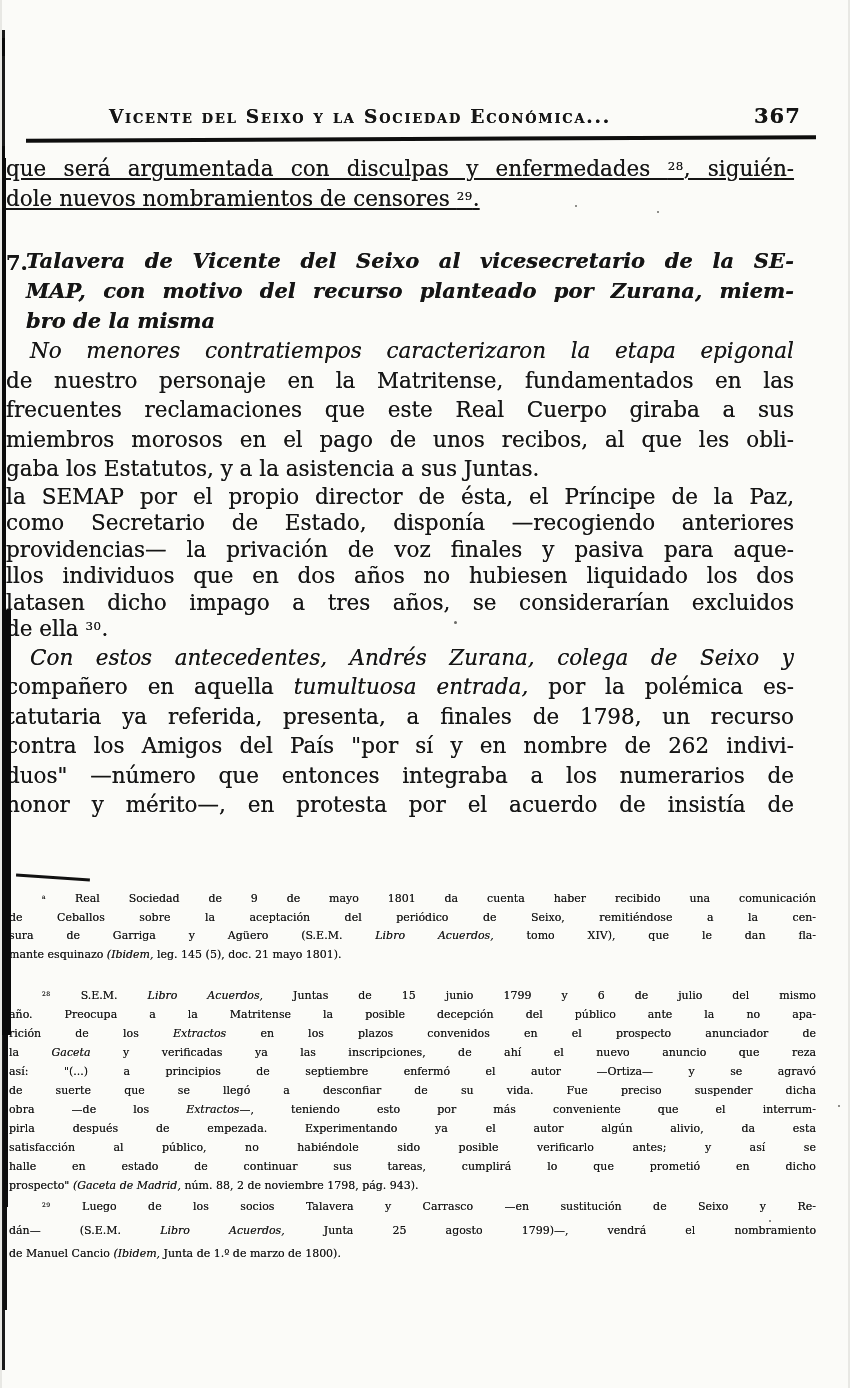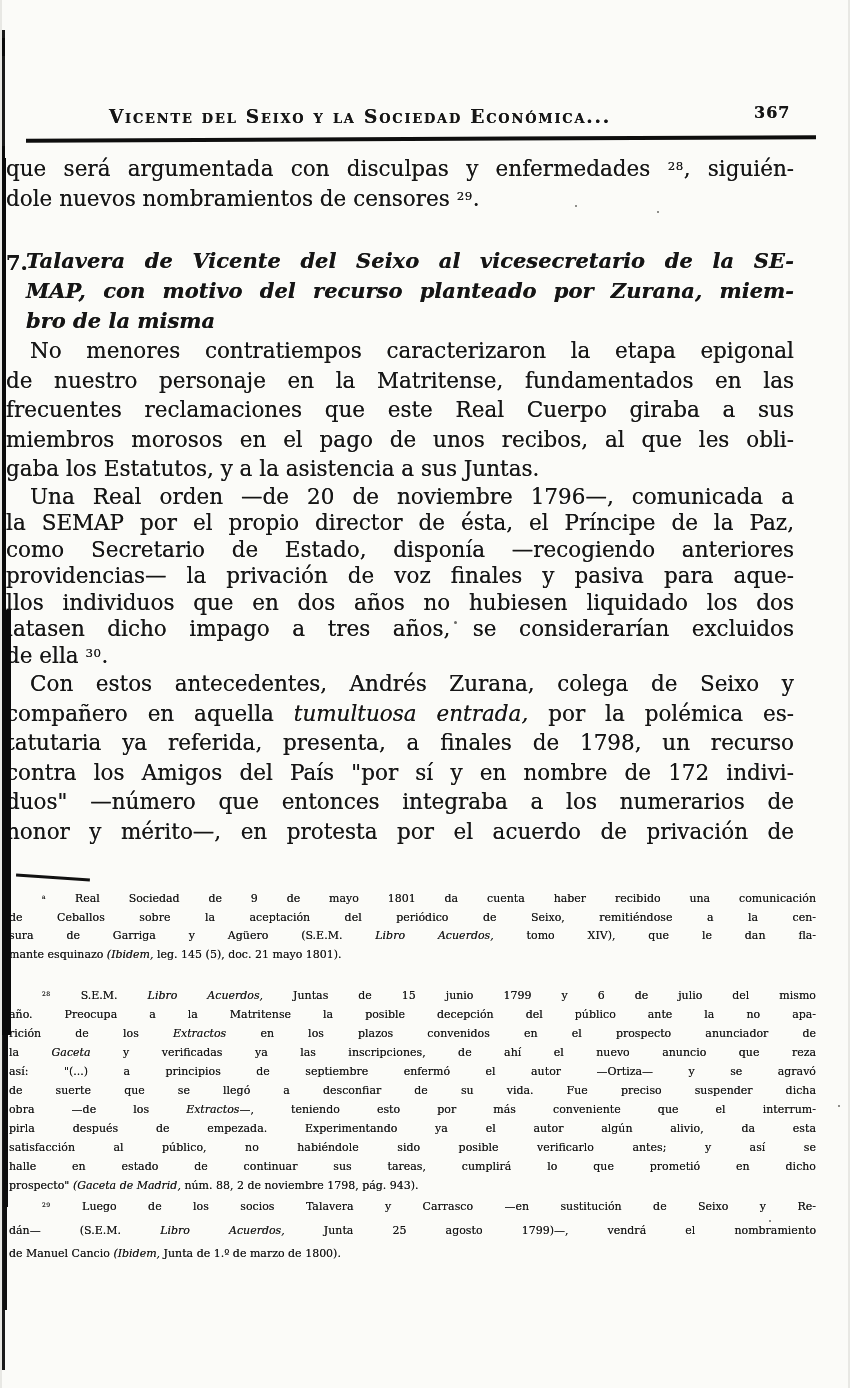--- a/index.html
+++ b/index.html
@@ -20,37 +20,37 @@
   .bar-low2{left:1px;top:1207px;width:4px;height:103px;background:#101010;}
   .speck{position:absolute;background:#6a6a66;border-radius:50%;z-index:3;}
   
   .header-title{
     position:absolute;left:72px;top:106px;width:572px;
     text-align:center;font-variant:small-caps;font-weight:bold;
     font-size:18.5px;letter-spacing:1.8px;white-space:nowrap;
     text-shadow:0 0 .5px rgba(10,10,10,.8);
   }
   .page-num{
-    position:absolute;left:752px;top:103px;font-size:16px;font-weight:bold;
+    position:absolute;left:752px;top:103px;font-size:21px;font-weight:bold;
     letter-spacing:1px;text-shadow:0 0 .5px rgba(10,10,10,.8);
   }
   .header-rule{
     position:absolute;left:24px;top:137px;width:790px;height:3.5px;
     background:#0e0e0e;transform:rotate(-0.25deg);z-index:2;
   }
   
   .body-text{
     position:absolute;left:4px;top:154px;width:788px;
     font-size:21.5px;z-index:1;
     text-shadow:0 0 .55px rgba(15,15,15,.75);
   }
   .tl{text-align:justify;text-align-last:justify;}
   .tl-last{text-align-last:left;}
-  .tl-indent{text-indent:24px;}
-  .p0{line-height:30px;}
+  .tl-indent{text-indent:24px;font-style:italic;}
+  .p0{line-height:30px;text-decoration:underline;}
   .p1{line-height:29.5px;}
   .p2{line-height:26.5px;}
   .p3{line-height:29.5px;}
   .heading{
     margin-top:32px;line-height:30px;font-style:italic;font-weight:bold;
     padding-left:20px;position:relative;font-size:21px;
   }
   .h-num{position:absolute;left:0;top:2px;font-style:normal;font-weight:bold;}
   .it{font-style:italic;}
   sup{font-size:.55em;vertical-align:.5em;line-height:0;letter-spacing:.5px;}
@@ -105,35 +105,34 @@
         <div class="tl tl-last">bro de la misma</div>
       </div>
       <div class="para p1">
         <div class="tl tl-indent">No menores contratiempos caracterizaron la etapa epigonal</div>
         <div class="tl">de nuestro personaje en la Matritense, fundamentados en las</div>
         <div class="tl">frecuentes reclamaciones que este Real Cuerpo giraba a sus</div>
         <div class="tl">miembros morosos en el pago de unos recibos, al que les obli-</div>
         <div class="tl tl-last">gaba los Estatutos, y a la asistencia a sus Juntas.</div>
       </div>
       <div class="para p2">
-        <div class="tl tl-indent">Una Real orden —de 20 de noviembre 1796—, comunicada a</div>
         <div class="tl">la SEMAP por el propio director de ésta, el Príncipe de la Paz,</div>
         <div class="tl">como Secretario de Estado, disponía —recogiendo anteriores</div>
         <div class="tl">providencias— la privación de voz finales y pasiva para aque-</div>
         <div class="tl">llos individuos que en dos años no hubiesen liquidado los dos</div>
         <div class="tl">latasen dicho impago a tres años, se considerarían excluidos</div>
         <div class="tl tl-last">de ella <sup>30</sup>.</div>
       </div>
       <div class="para p3">
         <div class="tl tl-indent">Con estos antecedentes, Andrés Zurana, colega de Seixo y</div>
         <div class="tl">compañero en aquella <span class="it">tumultuosa entrada,</span> por la polémica es-</div>
         <div class="tl">tatutaria ya referida, presenta, a finales de 1798, un recurso</div>
-        <div class="tl">contra los Amigos del País "por sí y en nombre de 172 indivi-</div>
+        <div class="tl">contra los Amigos del País "por sí y en nombre de 262 indivi-</div>
         <div class="tl">duos" —número que entonces integraba a los numerarios de</div>
-        <div class="tl">honor y mérito—, en protesta por el acuerdo de privación de</div>
+        <div class="tl">honor y mérito—, en protesta por el acuerdo de insistía de</div>
       </div>
     </div>
 
   <div class="fn-divider"></div>
   <div class="fns">
       <div class="fn fn-a">
         <div class="tl fn-first"><sup>a</sup> Real Sociedad de 9 de mayo 1801 da cuenta haber recibido una comunicación</div>
         <div class="tl fn-cont">de Ceballos sobre la aceptación del periódico de Seixo, remitiéndose a la cen-</div>
         <div class="tl fn-cont">sura de Garriga y Agüero (S.E.M. <span class="it">Libro Acuerdos,</span> tomo XIV), que le dan fla-</div>
         <div class="tl tl-last fn-cont">mante esquinazo <span class="it">(Ibidem,</span> leg. 145 (5), doc. 21 mayo 1801).</div>

